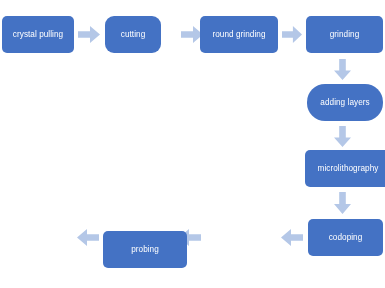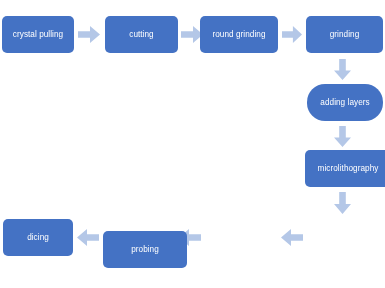--- a/index.html
+++ b/index.html
@@ -55,21 +55,21 @@
   <div class="node" style="left:2px; top:16px; width:72px; height:37px;">
     <span class="node-label">crystal pulling</span>
   </div>
 
   <div class="arrow" style="left:78px; top:26px; width:22px; height:17px;">
     <svg viewBox="0 0 22 17" preserveAspectRatio="none">
       <path d="M0,5.2 L12,5.2 L12,0 L22,8.5 L12,17 L12,11.8 L0,11.8 Z"></path>
     </svg>
   </div>
 
-  <div class="node" style="left:105px; top:16px; width:73px; height:37px;">
+  <div class="node" style="left:105px; top:16px; width:56px; height:37px;border-radius:9px;">
     <span class="node-label">cutting</span>
   </div>
 
   <div class="arrow" style="left:181px; top:26px; width:22px; height:17px;">
     <svg viewBox="0 0 22 17" preserveAspectRatio="none">
       <path d="M0,5.2 L12,5.2 L12,0 L22,8.5 L12,17 L12,11.8 L0,11.8 Z"></path>
     </svg>
   </div>
 
   <div class="node" style="left:200px; top:16px; width:78px; height:37px;">
@@ -105,20 +105,23 @@
   <div class="node" style="left:305px; top:150px; width:86px; height:37px;">
     <span class="node-label">microlithography</span>
   </div>
 
   <div class="arrow" style="left:334px; top:192px; width:17px; height:22px;">
     <svg viewBox="0 0 17 21" preserveAspectRatio="none">
       <path d="M5.2,0 L11.8,0 L11.8,11.5 L17,11.5 L8.5,21 L0,11.5 L5.2,11.5 Z"></path>
     </svg>
   </div>
 
+  <div class="node" style="left:308px; top:219px; width:75px; height:37px;">
+    <span class="node-label">codoping</span>
+  </div>
 
   <div class="arrow" style="left:281px; top:229px; width:22px; height:17px;">
     <svg viewBox="0 0 22 17" preserveAspectRatio="none">
       <path d="M22,5.2 L10,5.2 L10,0 L0,8.5 L10,17 L10,11.8 L22,11.8 Z"></path>
     </svg>
   </div>
 
 
   <div class="arrow" style="left:179px; top:229px; width:22px; height:17px;">
     <svg viewBox="0 0 22 17" preserveAspectRatio="none">
@@ -129,17 +132,14 @@
   <div class="node" style="left:103px; top:231px; width:84px; height:37px;">
     <span class="node-label">probing</span>
   </div>
 
   <div class="arrow" style="left:77px; top:229px; width:22px; height:17px;">
     <svg viewBox="0 0 22 17" preserveAspectRatio="none">
       <path d="M22,5.2 L10,5.2 L10,0 L0,8.5 L10,17 L10,11.8 L22,11.8 Z"></path>
     </svg>
   </div>
 
-  <div class="node" style="left:3px; top:219px; width:70px; height:37px;">
-    <span class="node-label">dicing</span>
-  </div>
 
 </div>
 
 </body></html>

